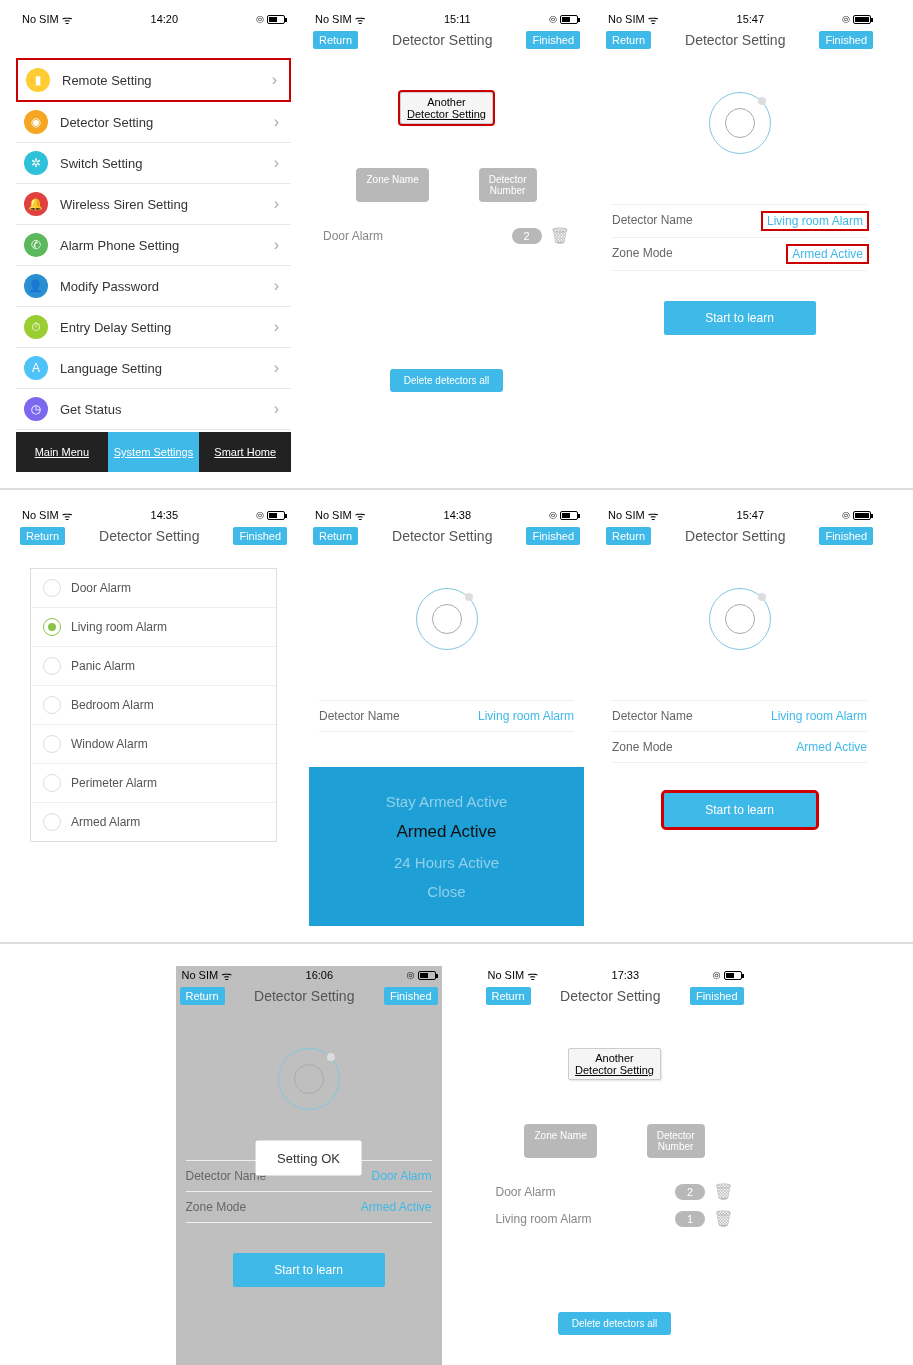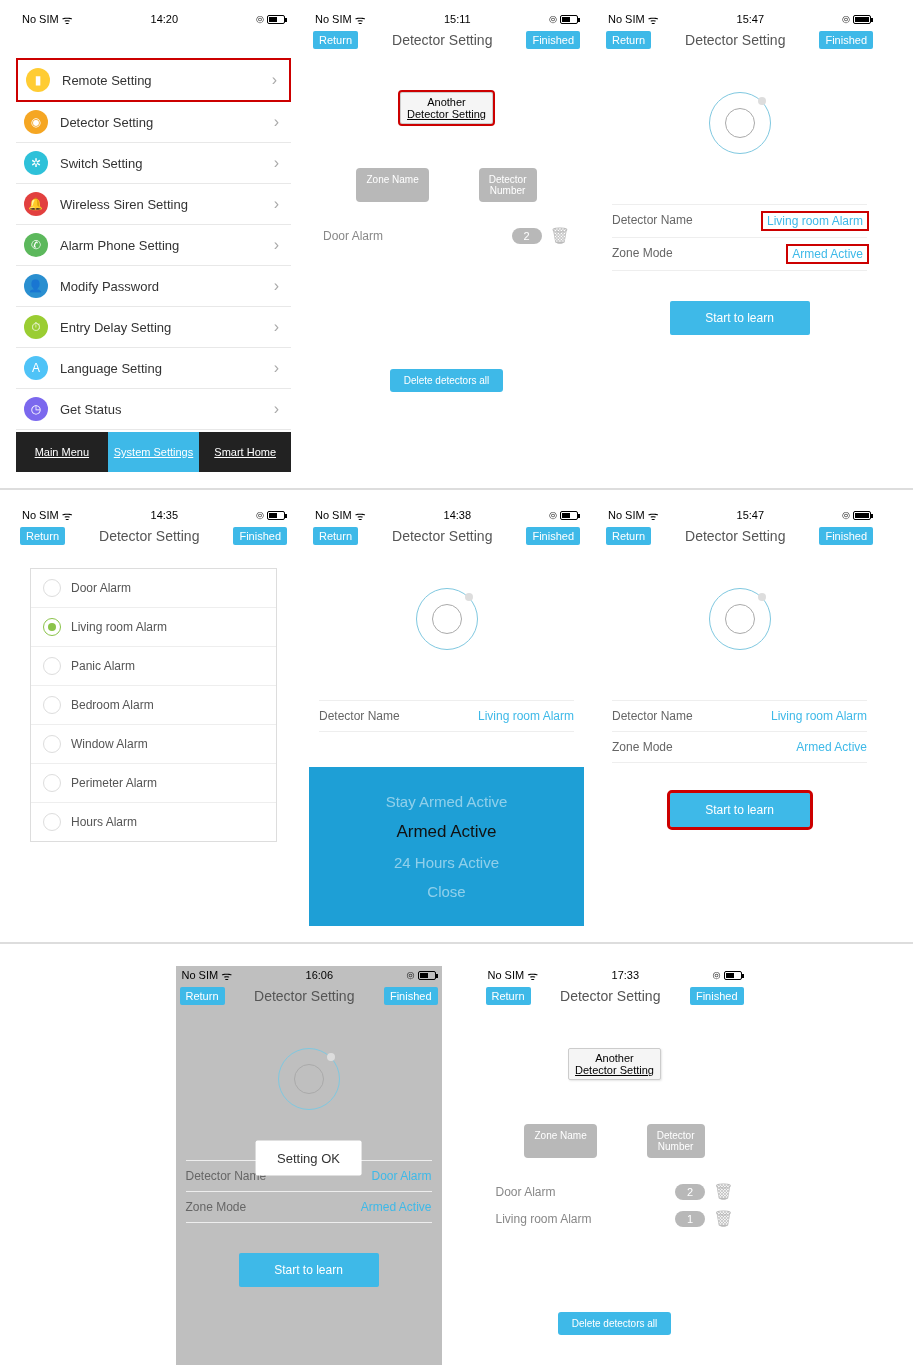--- a/index.html
+++ b/index.html
@@ -52,21 +52,21 @@
   .sensor-wrap { display:flex; justify-content:center; margin:40px 0 50px;}
   .sensor-circle { width:62px; height:62px; border:1px solid #7fc8e0; border-radius:50%; position:relative; display:flex; align-items:center; justify-content:center;}
   .sensor-circle .inner { width:30px; height:30px; border:1px solid #aaa; border-radius:50%;}
   .sensor-circle .dot { position:absolute; top:4px; right:4px; width:8px; height:8px; background:#ddd; border-radius:50%;}
   
   .field-row { display:flex; justify-content:space-between; padding:8px 0; border-top:1px solid #eee; font-size:12px; color:#666;}
   .field-row:last-child{ border-bottom:1px solid #eee;}
   .field-val { color:#3eb9e8;}
   .field-val.redbox{ outline:2px solid #cc0000; padding:1px 4px;}
   
-  .start-btn { background:#3eb9e8; color:#fff; text-align:center; padding:10px; font-size:12px; margin:30px auto; width:140px; border-radius:2px;}
+  .start-btn { background:#3eb9e8; color:#fff; text-align:center; padding:10px; font-size:12px; margin:30px auto; width:152px; border-radius:2px;}
   .start-btn.redbox{ outline:3px solid #cc0000;}
   
   
   .alarm-list { border:1px solid #ddd; margin:20px 14px;}
   .alarm-item { display:flex; align-items:center; gap:10px; padding:10px 12px; border-bottom:1px solid #eee; font-size:12px; color:#555;}
   .alarm-item:last-child{border-bottom:none;}
   .radio { width:18px; height:18px; border:1px solid #ddd; border-radius:50%;}
   .radio.selected { border:1px solid #8bc34a; position:relative;}
   .radio.selected::after{ content:""; position:absolute; left:4px; top:4px; width:8px; height:8px; background:#8bc34a; border-radius:50%;}
   
@@ -299,21 +299,21 @@
           <div class="alarm-item">
             <div class="radio"></div>
             <span>Window Alarm</span>
           </div>
           <div class="alarm-item">
             <div class="radio"></div>
             <span>Perimeter Alarm</span>
           </div>
           <div class="alarm-item">
             <div class="radio"></div>
-            <span>Hours Alarm</span>
+            <span>Armed Alarm</span>
           </div>
         </div>
   </div>
 
   <div class="screen w275" style="height:420px;">
     <div class="status-bar">
       <div class="status-left">
             <span>No SIM</span> 
             <span class="wifi-icon"></span>
           </div>

